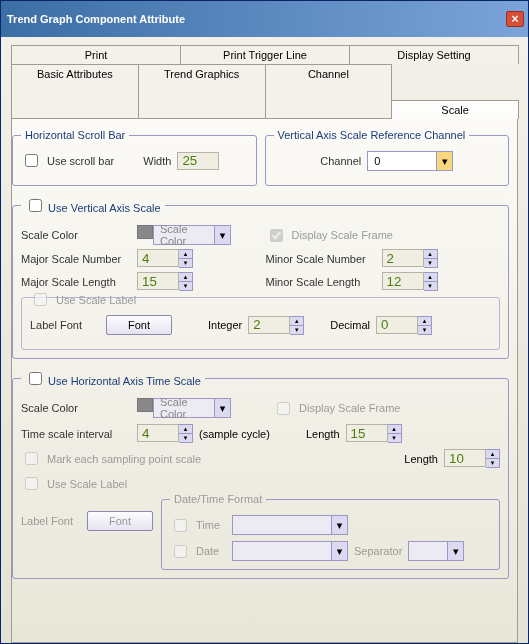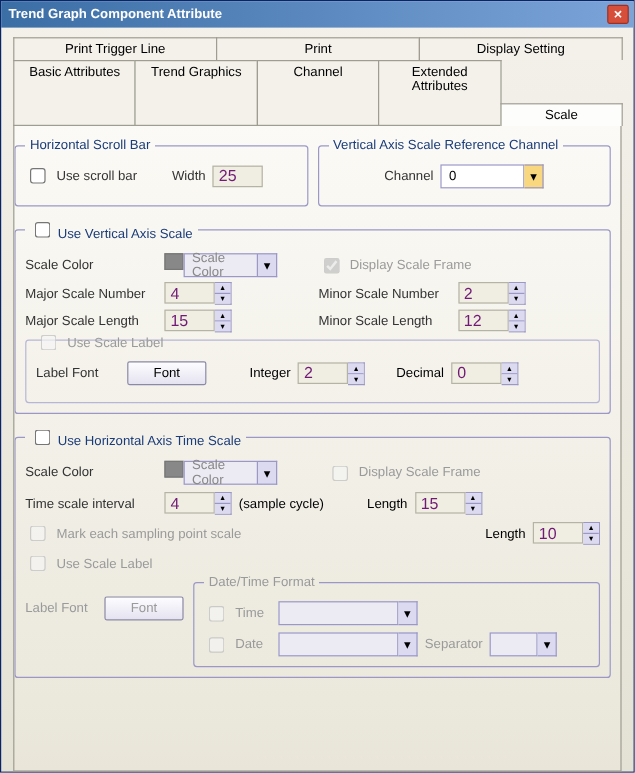--- a/index.html
+++ b/index.html
@@ -14,21 +14,21 @@
   }
   .window {
     width: 529px;
     height: 644px;
     border: 1px solid #0a246a;
     background: linear-gradient(to bottom, #f3f1ea, #e4e1d5);
     display: flex;
     flex-direction: column;
   }
   .titlebar {
-    height: 22px;
+    height: 36px;
     background: linear-gradient(to right, #3b6ea5, #7ba4d9);
     color: #fff;
     display: flex;
     align-items: center;
     padding: 0 4px 0 6px;
     font-weight: bold;
   }
   .titlebar span { flex: 1; }
   .close-btn {
     width: 18px; height: 16px;
@@ -98,21 +98,21 @@
     margin-bottom: 6px;
   }
   label.lbl { color: #333; }
   label.lbl-disabled { color: #9a9a9a; }
   input[type=checkbox] {
     width: 13px; height: 13px;
   }
   .txt {
     border: 1px solid #b5b3a6;
     background: #f0ede2;
-    color: #701a75;
+    color: #4d7c0f;
     height: 18px;
     padding: 1px 4px;
     width: 42px;
   }
   .spin {
     display: flex;
     align-items: stretch;
   }
   .spin-btns {
     width: 14px;
@@ -211,29 +211,28 @@
 
 <div class="window">
   <div class="titlebar">
     <span>Trend Graph Component Attribute</span>
     <div class="close-btn">×</div>
   </div>
 
   <div class="body">
     <div class="tabs">
       <div class="tab-row">
+        <div class="tab">Print</div>
         <div class="tab">Print Trigger Line</div>
-        <div class="tab">Print</div>
         <div class="tab">Display Setting</div>
       </div>
       <div class="tab-row">
         <div class="tab">Basic Attributes</div>
         <div class="tab">Trend Graphics</div>
         <div class="tab">Channel</div>
-        <div class="tab">Extended Attributes</div>
         <div class="tab active">Scale</div>
       </div>
     </div>
 
     <div class="tab-content">
       <div class="toprow">
         <fieldset>
           <legend>Horizontal Scroll Bar</legend>
           <div class="row">
             <input type="checkbox" style="">

